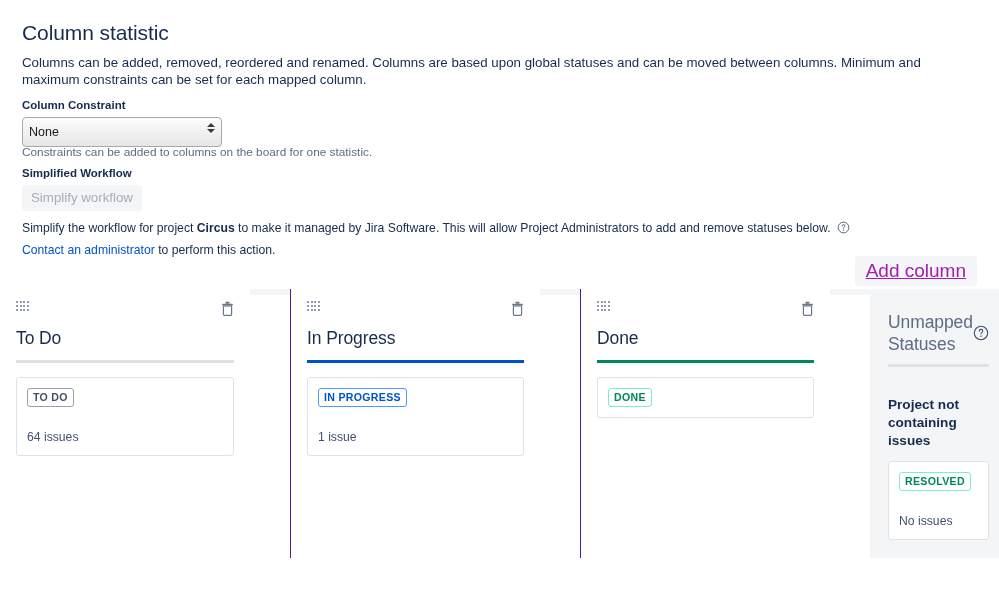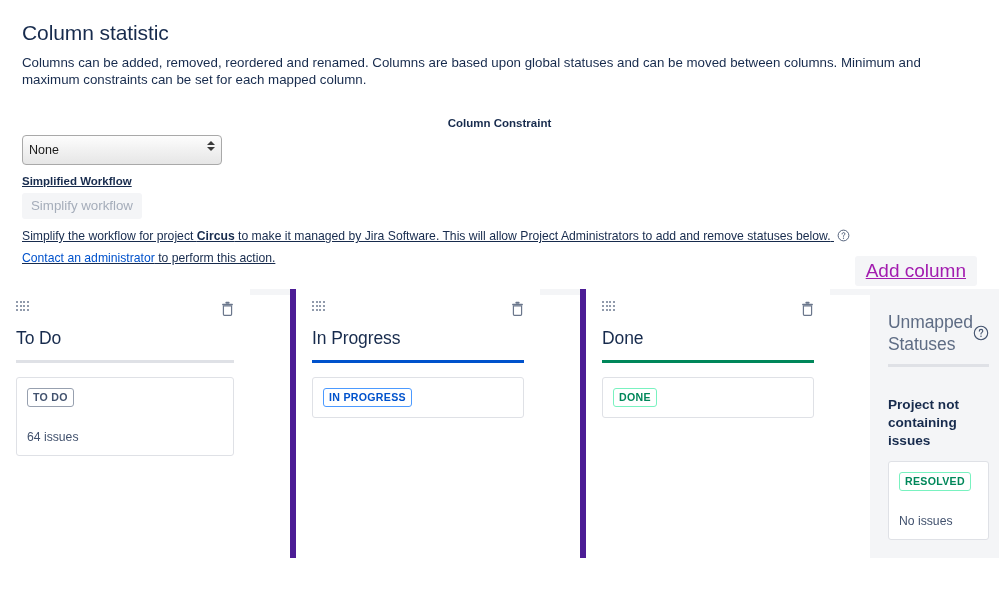--- a/index.html
+++ b/index.html
@@ -36,21 +36,21 @@
 
   .intro-text {
     font-size: 13.3px;
     line-height: 17px;
     color: #172B4D;
     max-width: 957px;
     margin: 0;
   }
 
   
-  .field-group { margin-top: 28px; text-align: center; }
+  .field-group { margin-top: 10px; }
 
   .field-label {
     font-size: 11.5px;
     font-weight: bold;
     color: #172B4D;
     line-height: 14px;
     margin-bottom: 5px;
   }
 
   .select-wrap {
@@ -100,21 +100,21 @@
   }
 
   .helper-text {
     font-size: 11.8px;
     color: #5E6C84;
     line-height: 15px;
     margin-top: 6px;
   }
 
   
-  .sw-group { margin-top: 17px; text-decoration: underline; }
+  .sw-group { margin-top: 6px; }
 
   .btn-disabled {
     display: inline-block;
     background: #F4F5F7;
     color: #A5ADBA;
     border: none;
     border-radius: 3px;
     font-family: "Liberation Sans", sans-serif;
     font-size: 13.3px;
     line-height: 22px;
@@ -180,21 +180,21 @@
     background: #F4F5F7;
   }
 
   .col {
     position: relative;
     width: 250px;
     flex: 0 0 250px;
     padding: 12px 16px 0 16px;
     background: #ffffff;
   }
-  .col + .col { border-left: 6px solid #4c1d95; }
+  .col + .col { border-left: 1px solid #4c1d95; }
 
   .col-topbar {
     display: flex;
     align-items: flex-start;
     justify-content: space-between;
     height: 16px;
   }
 
   .drag-handle {
     width: 13px;
@@ -308,20 +308,21 @@
 
     <div class="field-group">
       <div class="field-label">Column Constraint</div>
       <div class="select-wrap">
         <div class="native-select">None</div>
         <span class="select-arrows">
           <span class="arrow-up"></span>
           <span class="arrow-down"></span>
         </span>
       </div>
+      <div class="helper-text">Constraints can be added to columns on the board for one statistic.</div>
     </div>
 
     <div class="sw-group">
       <div class="field-label">Simplified Workflow</div>
       <button class="btn-disabled" disabled="">Simplify workflow</button>
       <div class="sw-desc">
         <span>Simplify the workflow for project </span><b>Circus</b><span> to make it managed by Jira Software. This will allow Project Administrators to add and remove statuses below.</span>
         <span class="help-circle">
           <svg width="13" height="13" viewBox="0 0 16 16" aria-hidden="true">
             <circle cx="8" cy="8" r="6.6" fill="none" stroke="#42526E" stroke-width="1.1"></circle>
@@ -395,20 +396,21 @@
             <rect x="5" y="0.8" width="4" height="2" rx="0.4" fill="#6B778C"></rect>
             <rect x="1.2" y="2.8" width="11.6" height="1.7" rx="0.5" fill="#6B778C"></rect>
             <path d="M2.6 5.1h8.8v9.2a1 1 0 0 1-1 1H3.6a1 1 0 0 1-1-1z" fill="none" stroke="#6B778C" stroke-width="1.3"></path>
           </svg>
         </button>
       </div>
       <div class="col-name">In Progress</div>
       <div class="col-rule" style="background:#0052CC"></div>
       <div class="status-card">
         <span class="lozenge" style="color:#0052CC;border-color:#4C9AFF">IN PROGRESS</span>
+        <div class="issue-count">1 issue</div>
       </div>
     </div>
 
     <div class="col">
       <div class="col-topbar">
         <span class="drag-handle">
           <i></i>
             <i></i>
             <i></i>
             <i></i>

